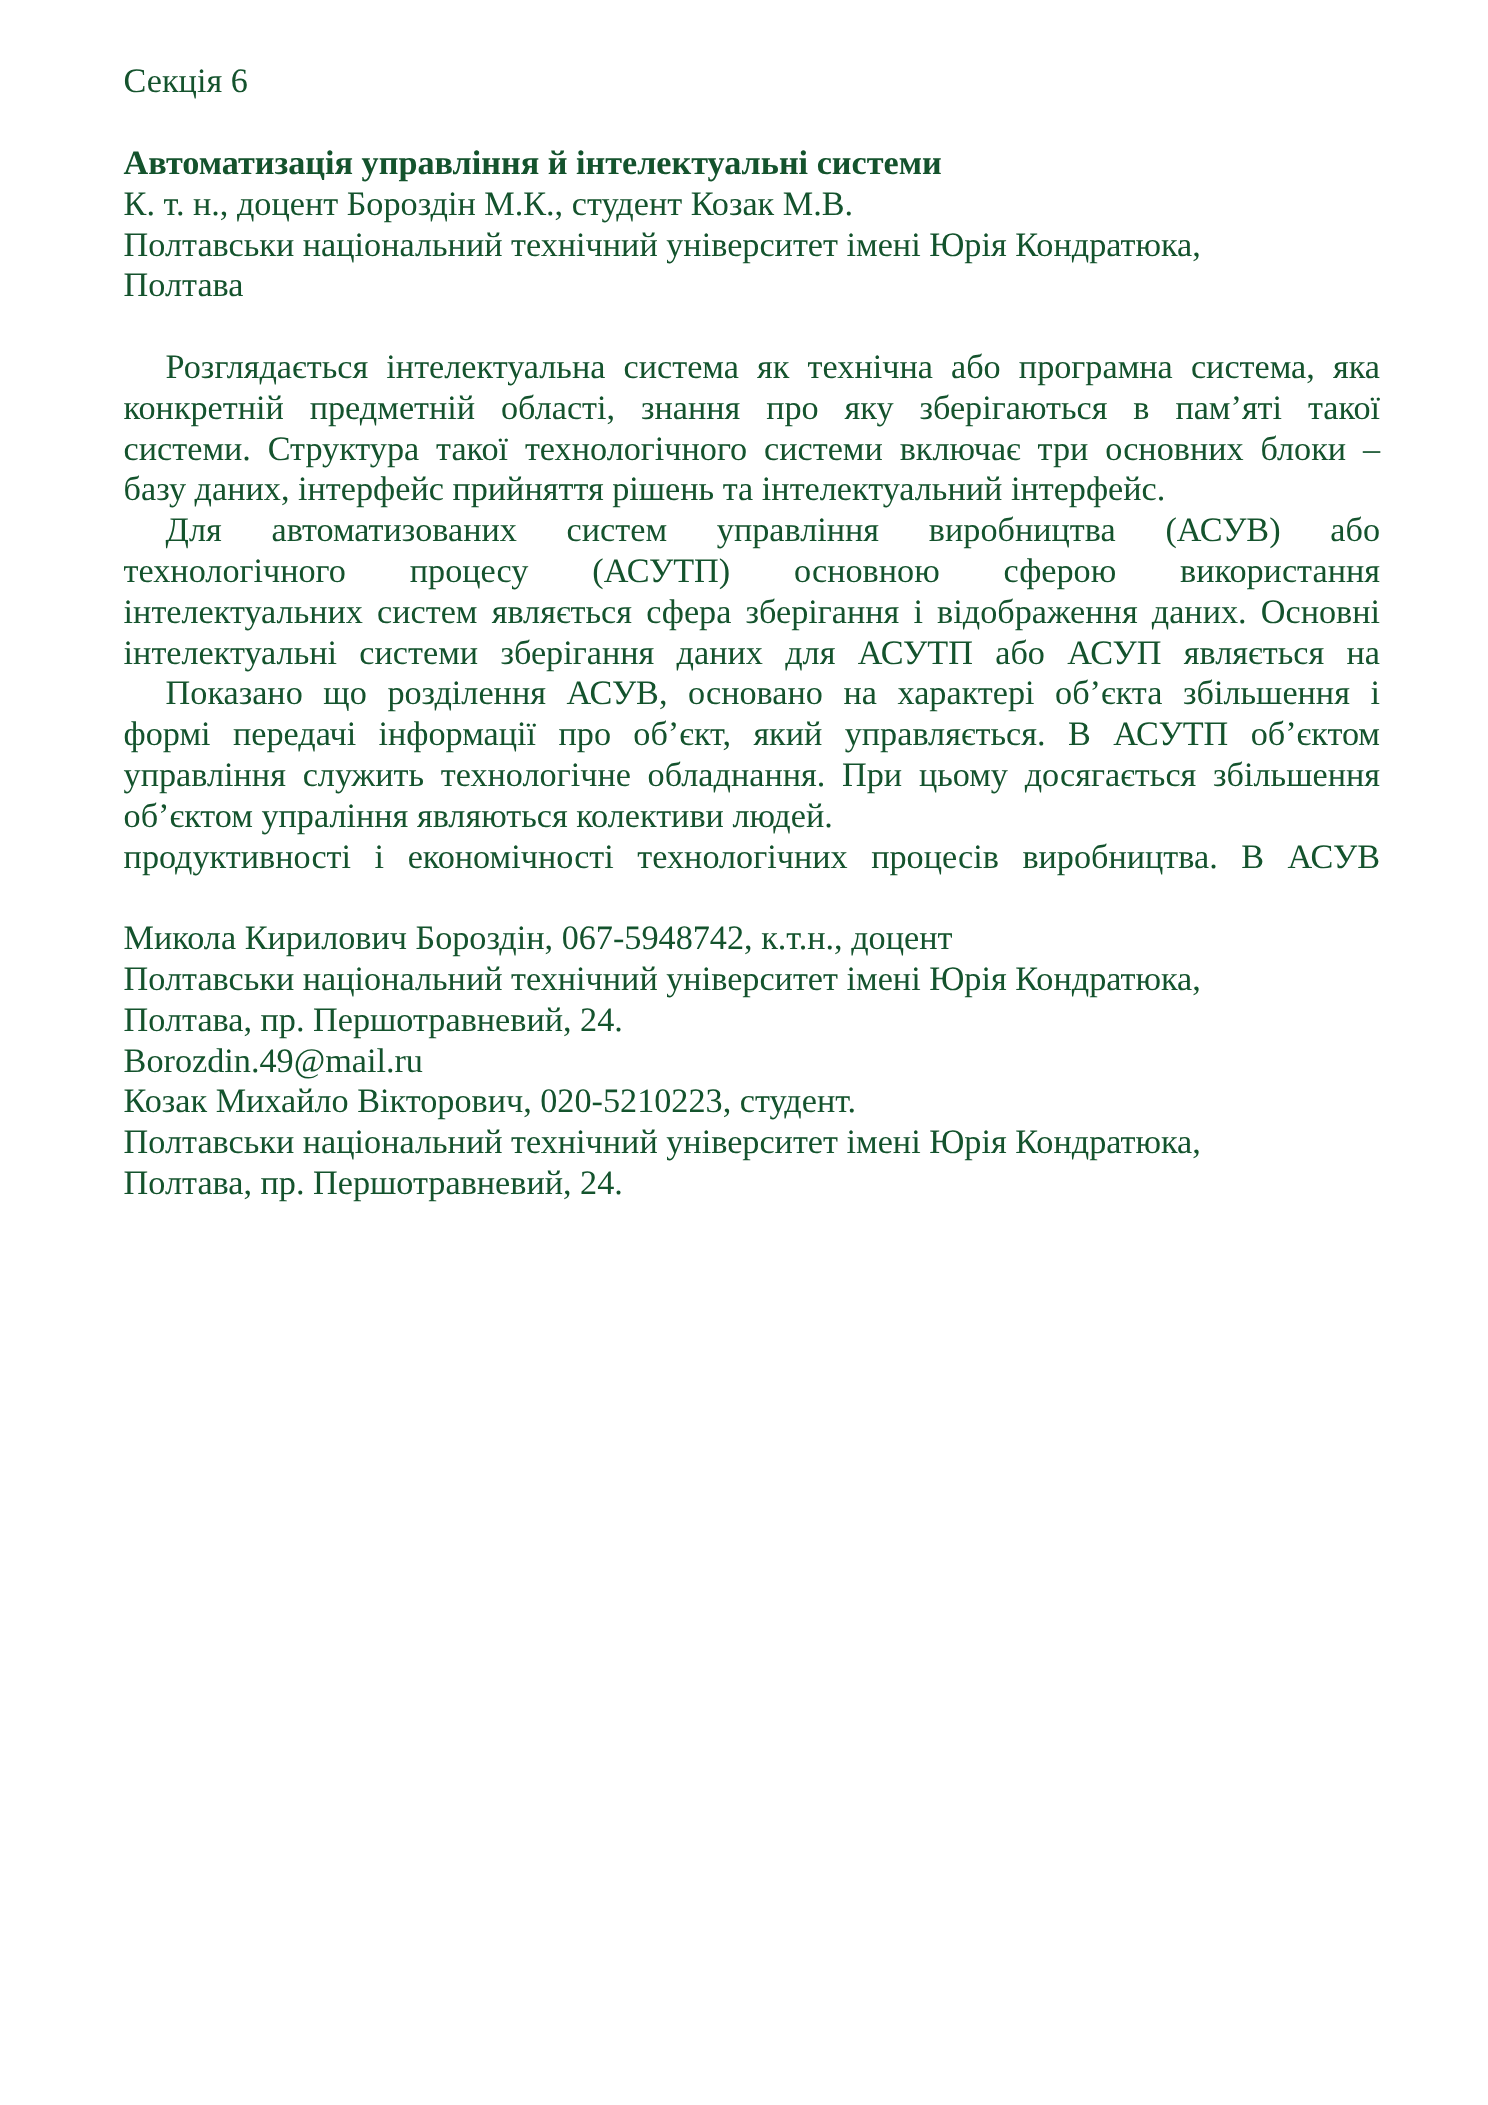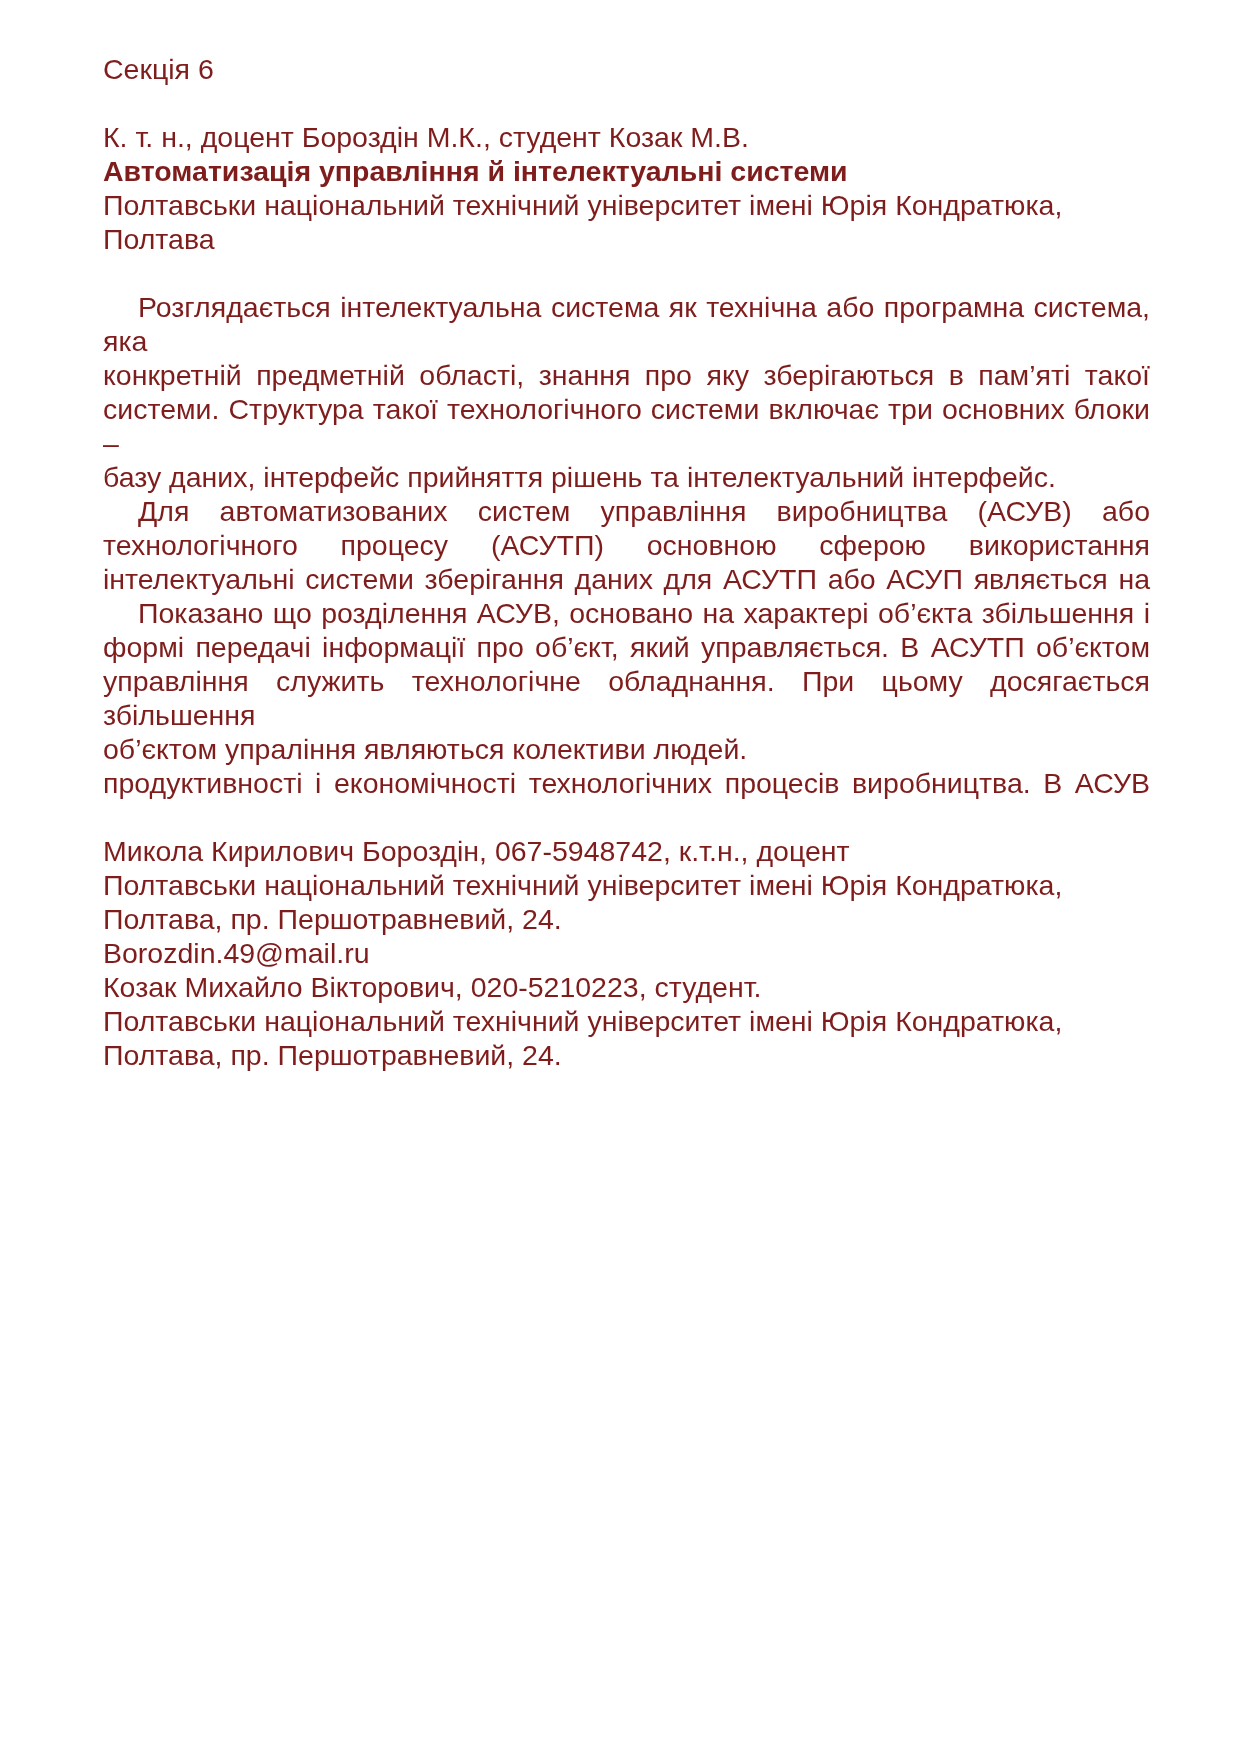--- a/index.html
+++ b/index.html
@@ -6,22 +6,22 @@
     margin: 0;
     padding: 0;
     background: #ffffff;
   }
   .page {
     position: relative;
     width: 1240px;
     height: 1300px;
     background: #ffffff;
     overflow: hidden;
-    font-family: Liberation Sans, sans-serif;
-    color: #7f1d1d;
+    font-family: Liberation Serif, serif;
+    color: #14532d;
   }
   .content {
     position: absolute;
     left: 103px;
     top: 52px;
     width: 1047px;
     font-size: 28.5px;
     line-height: 34px;
   }
   .line {
@@ -43,33 +43,34 @@
 </style>
 </head>
 <body>
 
 <div class="page">
   <div class="content">
 
     <div class="line">Секція 6</div>
     <div class="blank"></div>
 
+    <div class="line doc-title">Автоматизація управління й інтелектуальні системи</div>
     <div class="line">К. т. н., доцент Бороздін М.К., студент Козак М.В.</div>
-    <div class="line doc-title">Автоматизація управління й інтелектуальні системи</div>
     <div class="line">Полтавськи національний технічний університет імені Юрія Кондратюка,</div>
     <div class="line">Полтава</div>
     <div class="blank"></div>
 
     <div class="line just ind">Розглядається інтелектуальна система як технічна або програмна система, яка</div>
     <div class="line just">конкретній предметній області, знання про яку зберігаються в пам’яті такої</div>
     <div class="line just">системи. Структура такої технологічного системи включає три основних блоки –</div>
     <div class="line">базу даних, інтерфейс прийняття рішень та інтелектуальний інтерфейс.</div>
 
     <div class="line just ind">Для автоматизованих систем управління виробництва (АСУВ) або</div>
     <div class="line just">технологічного процесу (АСУТП) основною сферою використання</div>
+    <div class="line just">інтелектуальних систем являється сфера зберігання і відображення даних. Основні</div>
     <div class="line just">інтелектуальні системи зберігання даних для АСУТП або АСУП являється на</div>
 
     <div class="line just ind">Показано що розділення АСУВ, основано на характері об’єкта збільшення і</div>
     <div class="line just">формі передачі інформації про об’єкт, який управляється. В АСУТП об’єктом</div>
     <div class="line just">управління служить технологічне обладнання. При цьому досягається збільшення</div>
     <div class="line">об’єктом упраління являються колективи людей.</div>
     <div class="line just">продуктивності і економічності технологічних процесів виробництва. В АСУВ</div>
 
     <div class="blank"></div>
 

